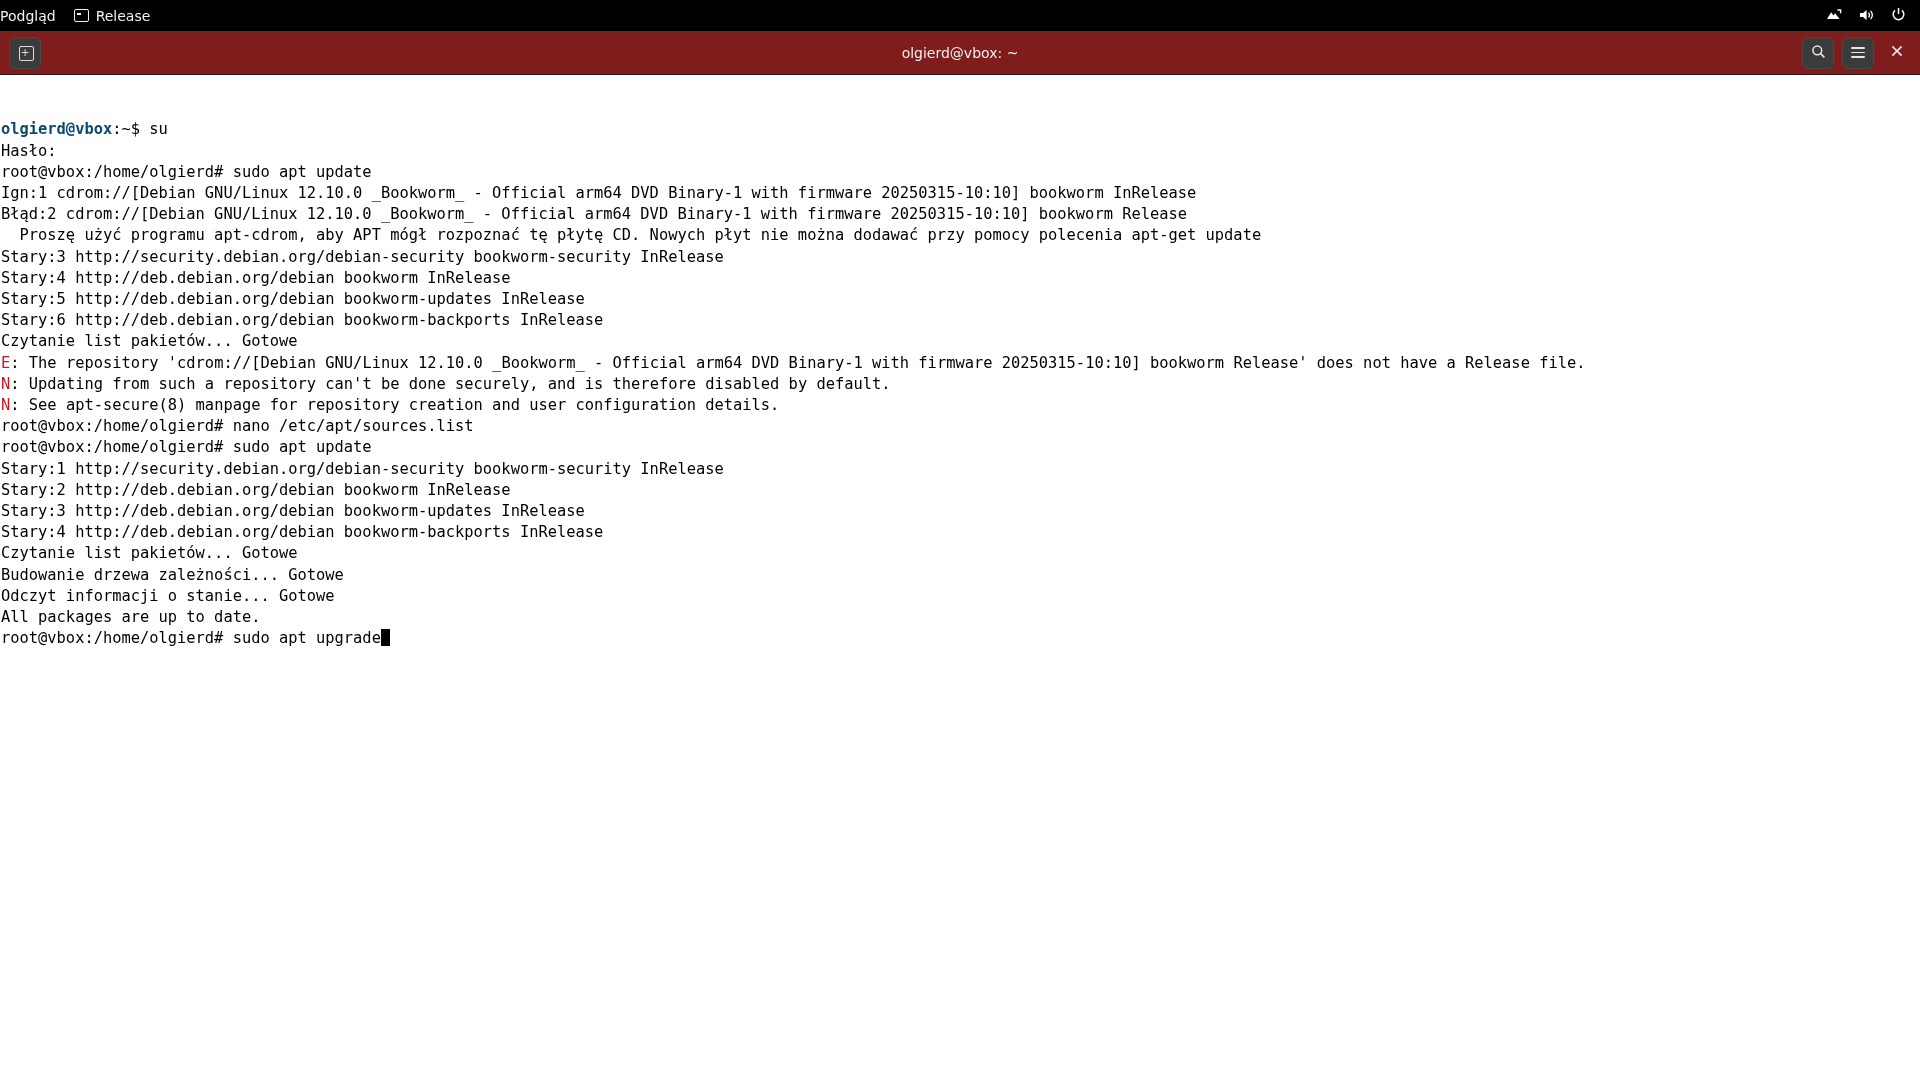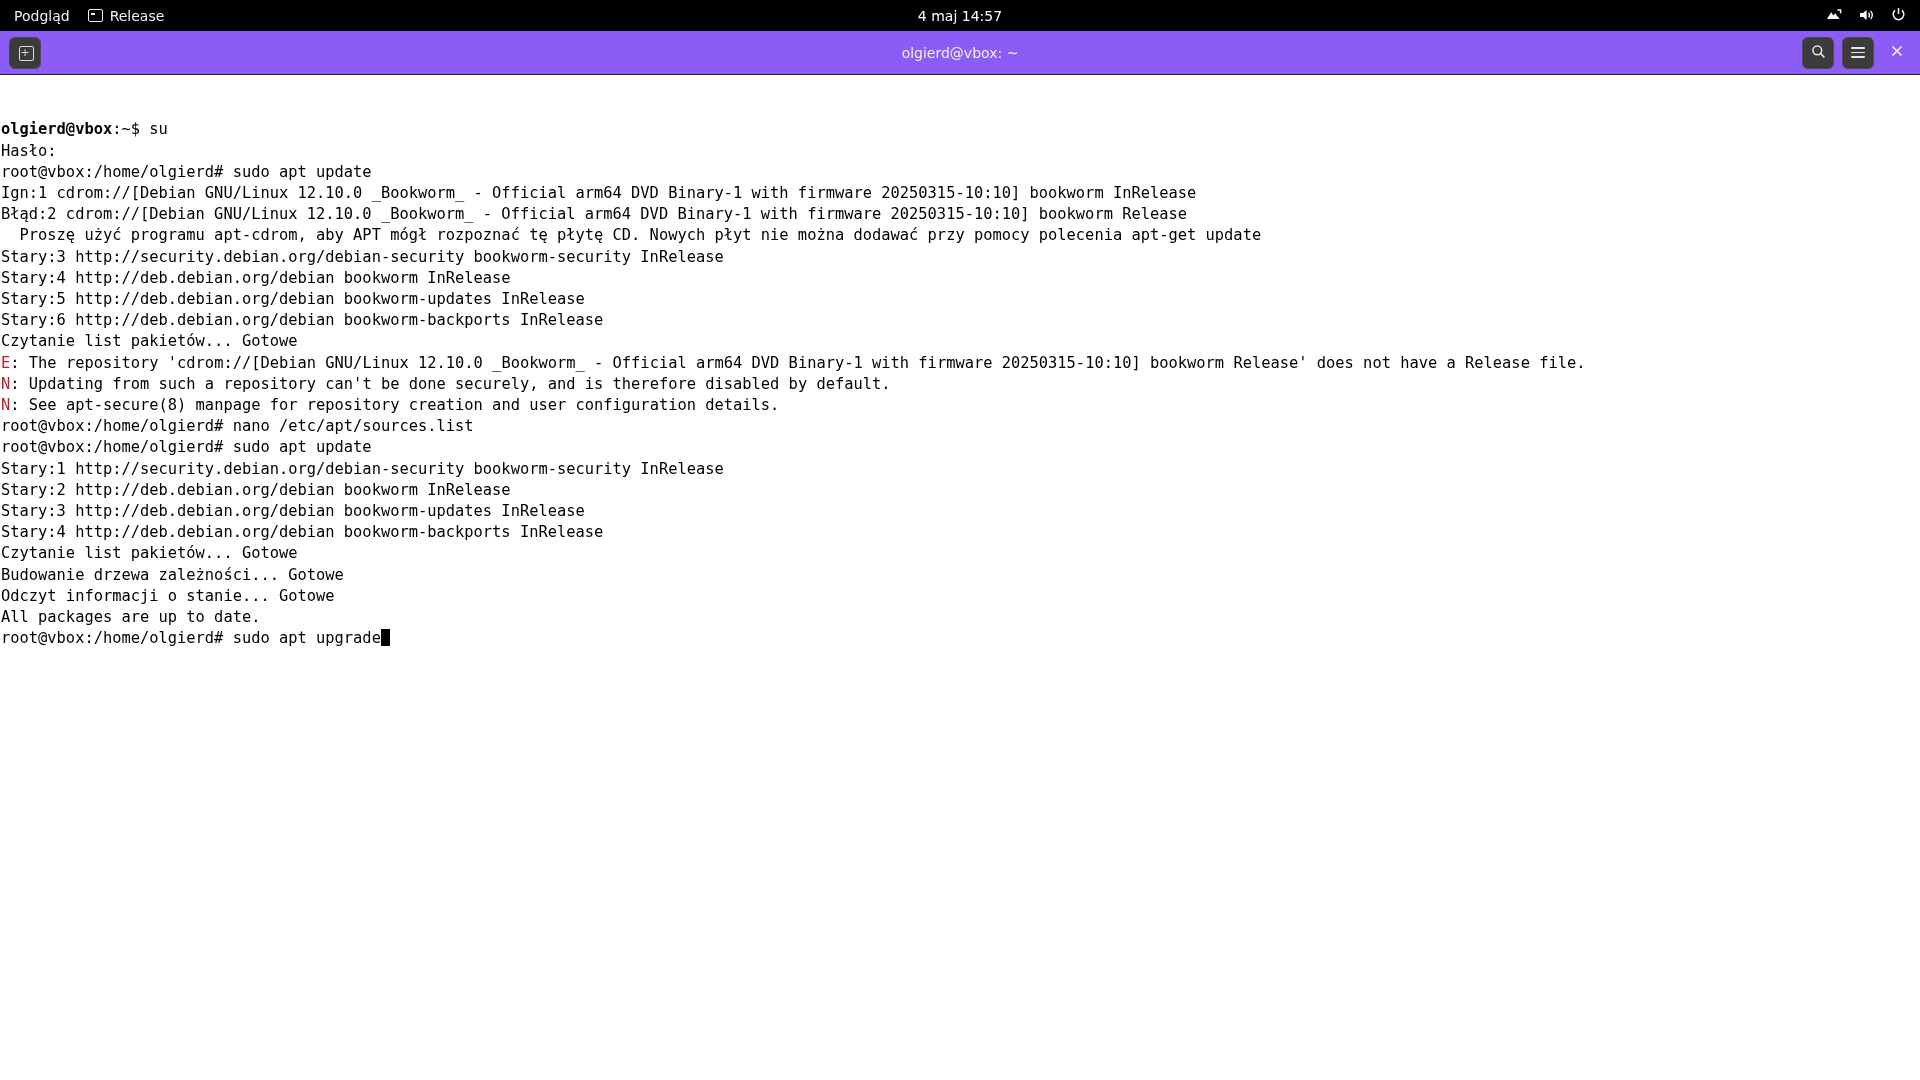--- a/index.html
+++ b/index.html
@@ -20,21 +20,20 @@
     color: #ffffff;
     display: flex;
     align-items: center;
     font-size: 14px;
     font-family: "DejaVu Sans", sans-serif;
   }
   #topbar .left {
     display: flex;
     align-items: center;
     gap: 18px;
-    padding-left: 14px;
   }
   #topbar .tb-item {
     display: flex;
     align-items: center;
     gap: 7px;
     color: #ffffff;
     opacity: 0.95;
   }
   #topbar .clock {
     position: absolute;
@@ -63,21 +62,21 @@
     position: absolute;
     left: 2px; top: 3px;
     width: 4px; height: 1.5px;
     background: #ffffff;
   }
 
   
   #titlebar {
     position: relative;
     height: 43px;
-    background: #8b5cf6;
+    background: #7f1d1d;
     border-bottom: 1px solid #1d1d1d;
     display: flex;
     align-items: center;
     color: #e8e8e8;
     font-size: 14px;
   }
   #titlebar .tb-left {
     display: flex;
     align-items: center;
     padding-left: 9px;
@@ -153,21 +152,21 @@
     font-size: 15.4px;
     line-height: 21.2px;
     padding: 2px 0 0 0;
     overflow: hidden;
     white-space: pre;
   }
   #terminal .line {
     padding-left: 1px;
     white-space: pre;
   }
-  .c-green { color: #000000; font-weight: bold; }
+  .c-green { color: #0c4a6e; font-weight: bold; }
   .c-red   { color: #c01c28; }
   .cursor {
     display: inline-block;
     width: 9px;
     height: 17px;
     background: #000000;
     vertical-align: -3px;
   }
 
   
@@ -185,21 +184,20 @@
   <div class="left">
     <div class="tb-item">
       <span>Podgląd</span>
     </div>
     <div class="tb-item">
       <span class="term-sq"></span>
       <span>Release</span>
     </div>
   </div>
 
-  <div class="clock">4 maj 14:57</div>
 
   <div class="right">
     <span class="ic">
       <svg width="17" height="14" viewBox="0 0 17 14" aria-hidden="true">
         <path d="M2 11 L6.2 4.2 L8.4 7.4 L10.1 5.2 L14.6 11 Z" fill="#ffffff"></path>
         <path d="M12.4 2.0 L15.6 2.0 L15.6 5.2" stroke="#ffffff" stroke-width="1.4" fill="none"></path>
       </svg>
     </span>
     <span class="ic">
       <svg width="17" height="14" viewBox="0 0 17 14" aria-hidden="true">

